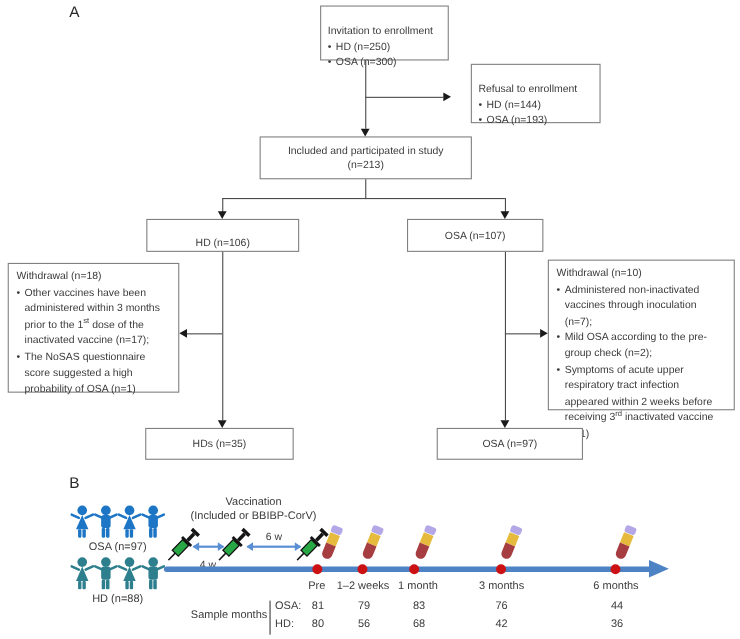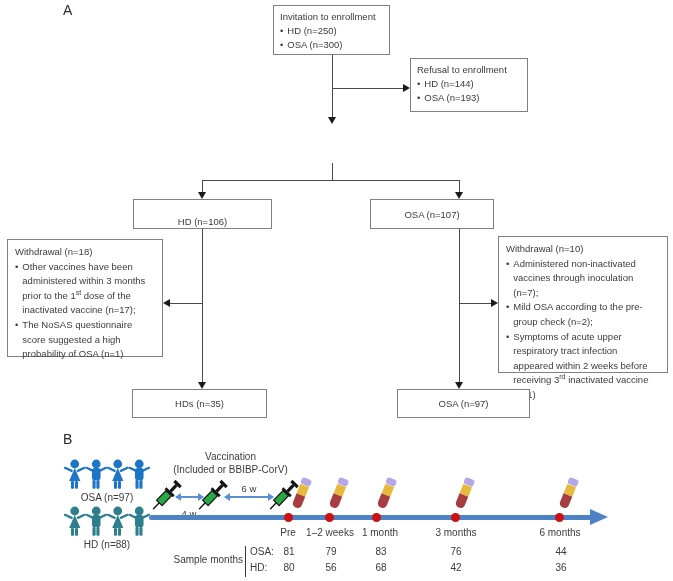--- a/index.html
+++ b/index.html
@@ -7,21 +7,21 @@
     --arrow-blue:#5b8fd4; --dot-red:#cc1113; --tube-cap:#b3a7e8;
     --tube-yellow:#e6ba3c; --tube-red:#a63d40; --syringe-green:#28a745;
     --line-gray:#4a4a4a; --box-border:#808080; --text:#3b3b3b;
   }
   html,body{margin:0;padding:0;background:#fff;}
   .canvas{position:relative;width:673px;height:581px;background:#fff;overflow:hidden;
           font-family:"Liberation Sans",sans-serif;color:var(--text);}
   .panel-label{position:absolute;font-size:14px;color:#2a2a2a;}
   .box{position:absolute;background:#fff;border:1px solid var(--box-border);
        box-sizing:border-box;font-size:9.5px;color:var(--text);}
-  .box-left{padding:4px 6px;line-height:14px;}
+  .box-left{padding:16px 6px;line-height:14px;margin-left:18px;}
   .box-center{display:flex;align-items:center;justify-content:center;text-align:center;line-height:13px;}
   .wbox{padding:5px 7px;line-height:14.6px;}
   .brow{display:flex;}
   .brow::before{content:"\2022";margin-right:4px;}
   .brow .btxt{flex:1;}
   sup{font-size:7px;line-height:0;vertical-align:super;}
   .line{position:absolute;background:var(--line-gray);}
   .ah{position:absolute;width:0;height:0;}
   .ah-down{border-left:4px solid transparent;border-right:4px solid transparent;border-top:7px solid #1a1a1a;}
   .ah-right{border-top:4px solid transparent;border-bottom:4px solid transparent;border-left:7px solid #1a1a1a;}
@@ -78,20 +78,26 @@
   <div class="box box-left" style="left:410px;top:58px;width:118px;height:54px;">
     <div>Refusal to enrollment</div>
     <div class="brow">
         <span class="btxt">HD (n=144)</span>
       </div>
     <div class="brow">
         <span class="btxt">OSA (n=193)</span>
       </div>
   </div>
 
+  <div class="box box-center" style="left:236px;top:124px;width:193px;height:39px;">
+    <div>
+      <div>Included and participated in study</div>
+      <div>(n=213)</div>
+    </div>
+  </div>
 
   <div class="box box-center" style="left:133px;top:199px;width:139px;height:30px;align-items:flex-end;">
     <span>HD (n=106)</span>
   </div>
   <div class="box box-center" style="left:370px;top:199px;width:124px;height:30px;">
     <span>OSA (n=107)</span>
   </div>
 
   <div class="box wbox" style="left:7px;top:239px;width:156px;height:118px;">
     <div>Withdrawal (n=18)</div>

